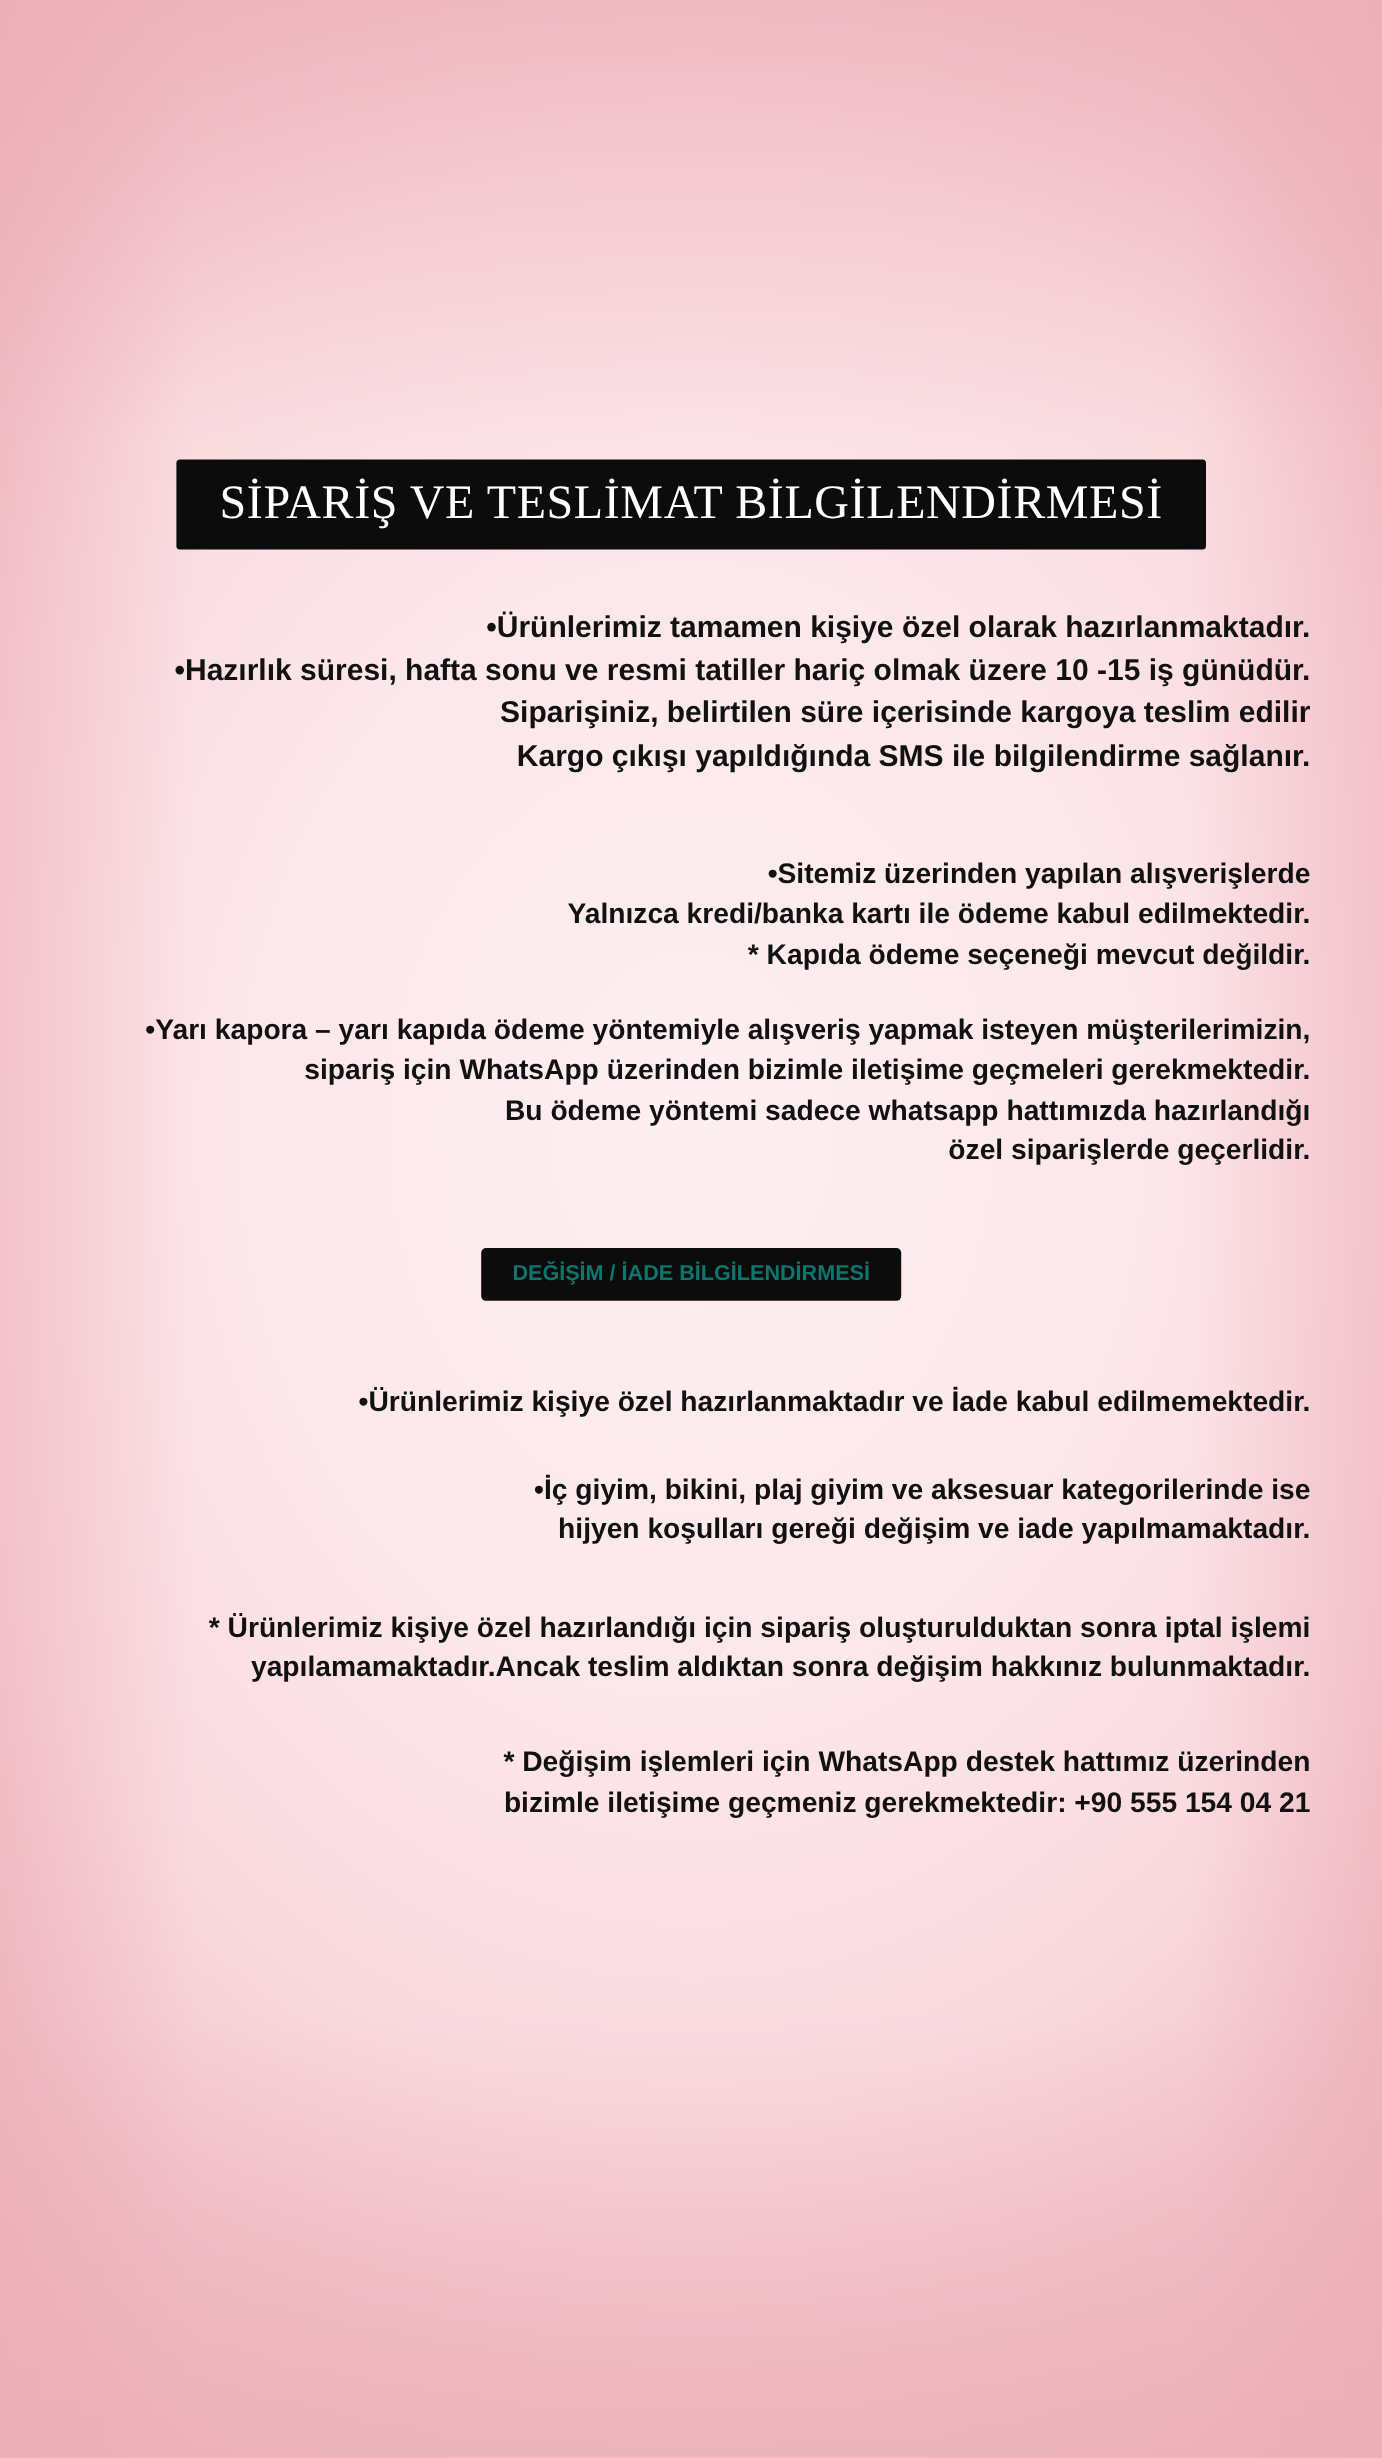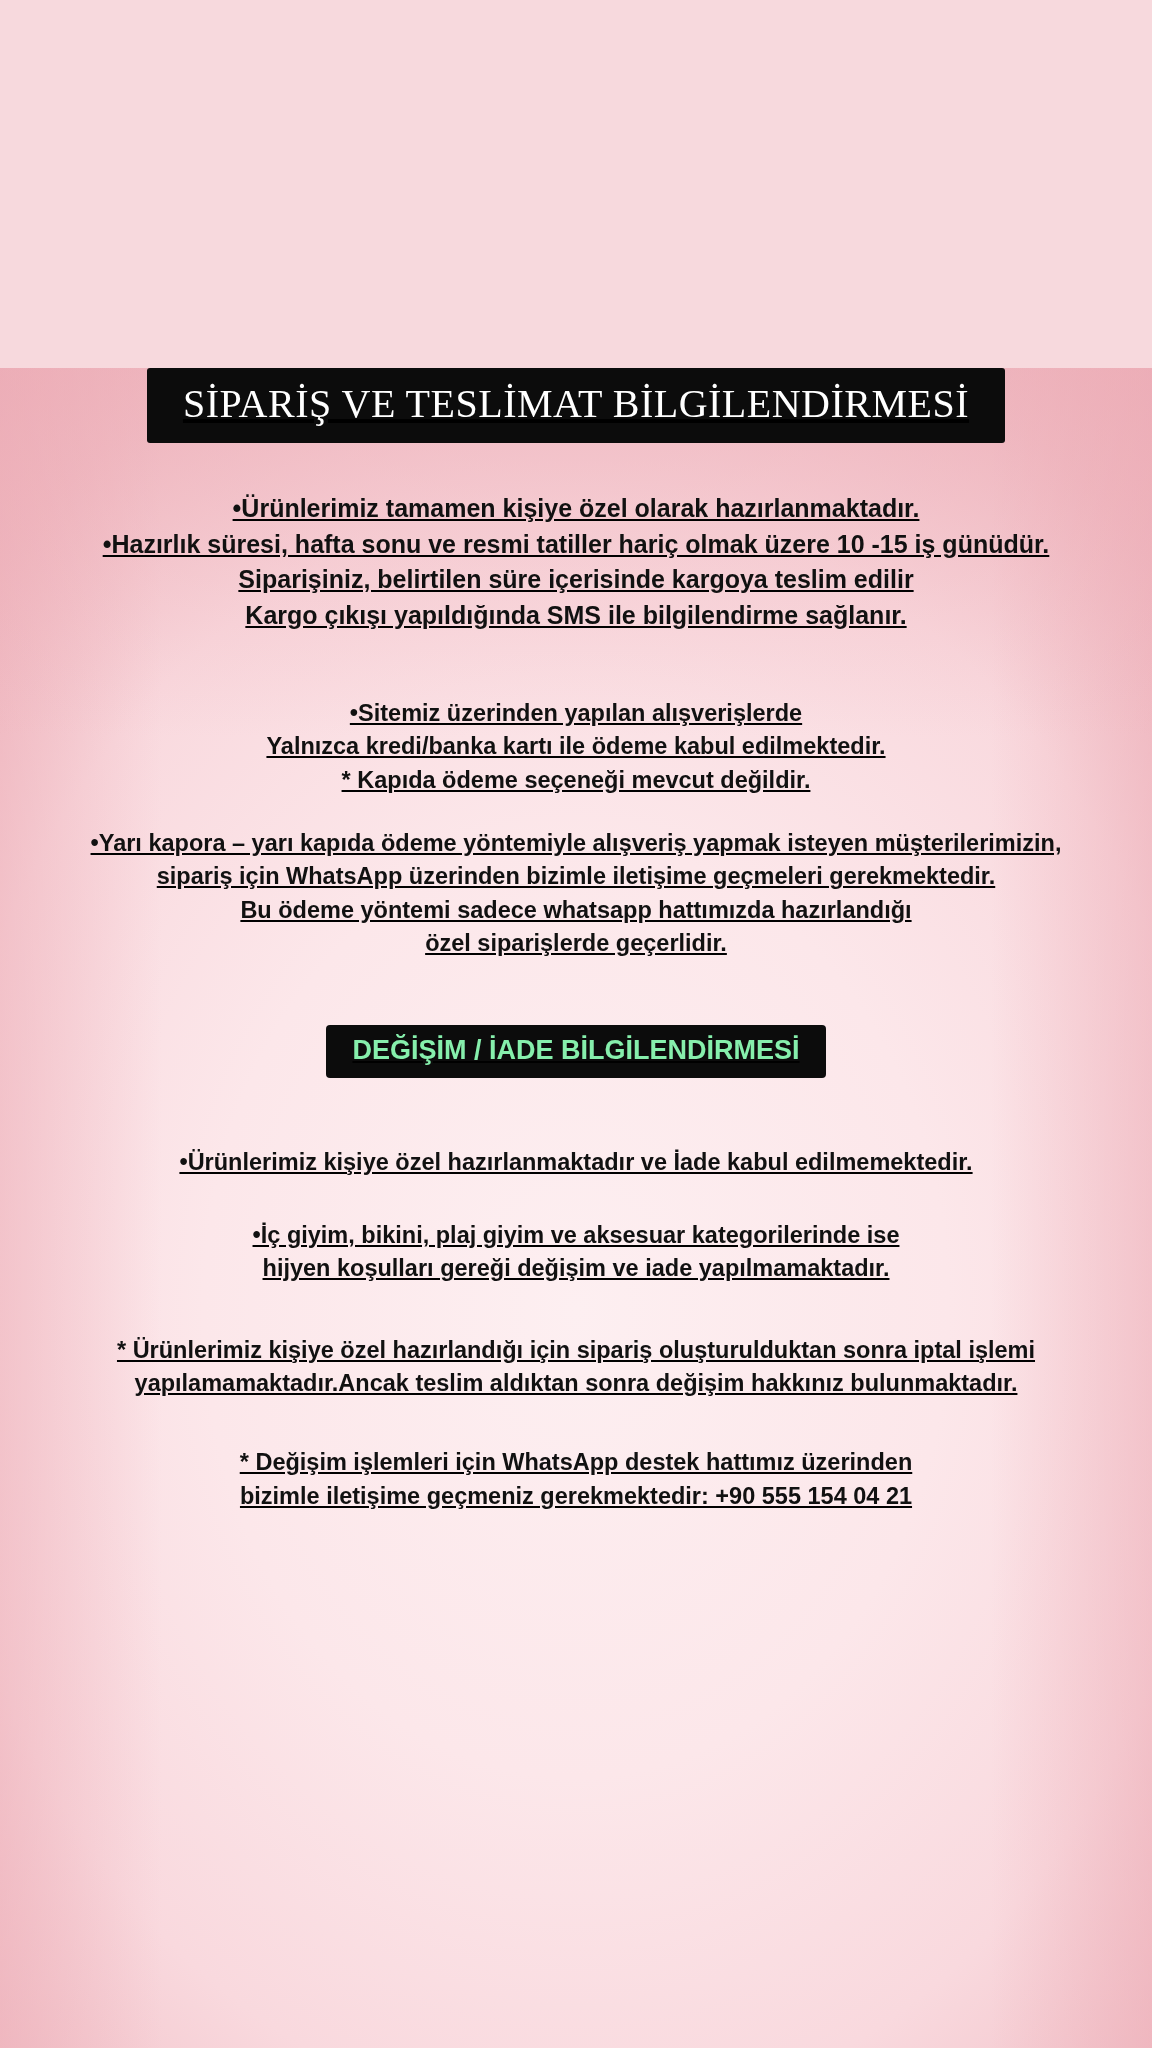--- a/index.html
+++ b/index.html
@@ -26,65 +26,64 @@
     position: absolute;
     inset: 0;
     background:
       linear-gradient(180deg, rgba(236,170,180,0.55) 0%, rgba(250,228,232,0.0) 18%, rgba(250,228,232,0.0) 82%, rgba(236,170,180,0.55) 100%),
       linear-gradient(90deg, rgba(236,170,180,0.5) 0%, rgba(250,228,232,0.0) 14%, rgba(250,228,232,0.0) 86%, rgba(236,170,180,0.5) 100%);
     pointer-events: none;
   }
   .content {
     position: relative;
     z-index: 2;
-    padding: 0 60px;
-    text-decoration: underline;
+    padding: 15px 60px;
   }
 
   .title-wrap {
     display: flex;
     justify-content: center;
     margin-top: 368px;
   }
   .title-banner {
     background: #0c0c0c;
     color: #ffffff;
     font-family: "Liberation Serif", serif;
     font-size: 40px;
     letter-spacing: 0.5px;
     padding: 16px 36px 19px 36px;
     border-radius: 3px;
     white-space: nowrap;
     line-height: 1;
   }
 
   .block {
-    text-align: center;
+    text-align: right;
     color: #111111;
     font-size: 23.5px;
     line-height: 1.42;
     font-weight: 700;
   }
 
   .block-1 { margin-top: 48px; }
   .block-1 .ln { display: block; }
   .block-1 .big { font-size: 25px; }
 
   .block-2 { margin-top: 64px; }
   .block-3 { margin-top: 30px; }
 
   .subtitle-wrap {
     display: flex;
     justify-content: center;
     margin-top: 64px;
   }
   .subtitle-banner {
     background: #0c0c0c;
-    color: #86efac;
-    font-size: 27px;
+    color: #0f766e;
+    font-size: 18px;
     font-weight: 700;
     padding: 12px 26px 14px 26px;
     border-radius: 4px;
     white-space: nowrap;
     line-height: 1;
   }
 
   .block-4 { margin-top: 68px; }
   .block-5 { margin-top: 40px; }
   .block-6 { margin-top: 48px; }

